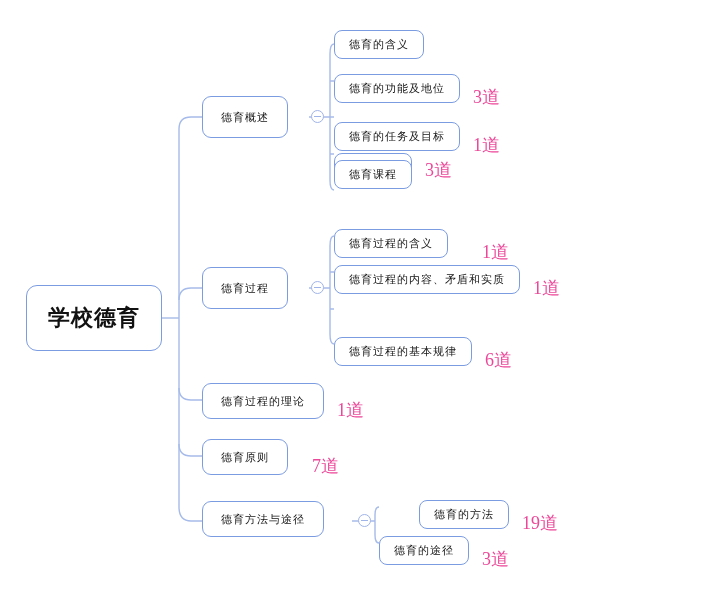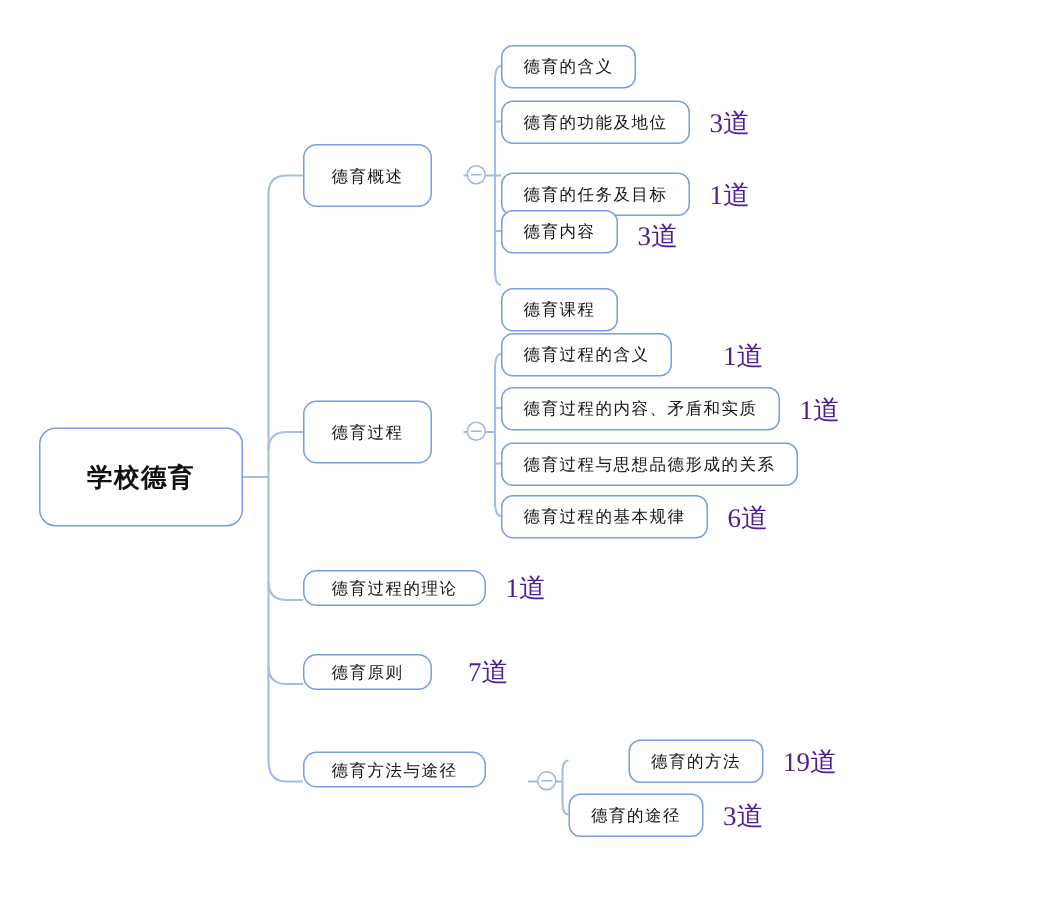--- a/index.html
+++ b/index.html
@@ -4,28 +4,28 @@
 <style>
   html,body{margin:0;padding:0;background:#ffffff;}
   body{font-family:"Liberation Sans","DejaVu Sans",sans-serif;}
   .canvas{position:relative;width:704px;height:598px;background:#ffffff;overflow:hidden;}
   svg.connectors{position:absolute;left:0;top:0;z-index:0;}
   .row{position:absolute;display:flex;align-items:center;gap:13px;z-index:2;}
   .node{box-sizing:border-box;display:flex;align-items:center;justify-content:center;
         background:#ffffff;border:1.5px solid #7c9ce2;border-radius:9px;color:#151515;
         font-size:11px;letter-spacing:1px;white-space:nowrap;padding:0 14px;cursor:default;}
   .branch-node{height:42px;padding:0 18px;}
-  .branch-node.small{height:24px;}
+  .branch-node.small{height:36px;}
   .child-node{height:29px;border-radius:8px;}
   .root-node{position:absolute;left:26px;top:285px;width:134px;height:64px;z-index:2;
              display:flex;align-items:center;justify-content:center;background:#fff;
-             border:1.6px solid #7c9ce2;border-radius:11px;font-weight:bold;font-size:17px;
+             border:1.6px solid #7c9ce2;border-radius:11px;font-weight:bold;font-size:22px;
              letter-spacing:1px;color:#111;}
-  .count{font-family:"Liberation Serif","DejaVu Serif",serif;font-size:18px;color:#4c1d95;
-         white-space:nowrap;margin-top:0;}
+  .count{font-family:"Liberation Serif","DejaVu Serif",serif;font-size:18px;color:#ec4899;
+         white-space:nowrap;margin-top:18px;}
   .toggle{position:absolute;width:13px;height:13px;border-radius:50%;
           border:1px solid #9fb4e8;background:#fff;z-index:3;box-sizing:border-box;
           display:flex;align-items:center;justify-content:center;cursor:pointer;}
   .toggle .dash{width:7px;height:0;border-top:1.2px solid #9fb4e8;}
 </style>
 </head>
 <body>
 
 <div class="canvas">
 
@@ -84,34 +84,31 @@
     <span class="count">3道</span>
   </div>
   <div class="row" style="left:334px;top:115px;">
     <div class="node child-node">德育的任务及目标</div>
     <span class="count">1道</span>
   </div>
   <div class="row" style="left:334px;top:140px;align-items:flex-end;">
     <div class="node child-node">德育内容</div>
     <span class="count">3道</span>
   </div>
-  <div class="row" style="left:334px;top:192px;justify-content:center;">
+  <div class="row" style="left:334px;top:160px;justify-content:center;">
     <div class="node child-node">德育课程</div>
   </div>
 
   <div class="row" style="left:334px;top:222px;gap:34px;">
     <div class="node child-node">德育过程的含义</div>
     <span class="count">1道</span>
   </div>
   <div class="row" style="left:334px;top:258px;">
     <div class="node child-node">德育过程的内容、矛盾和实质</div>
     <span class="count">1道</span>
-  </div>
-  <div class="row" style="left:334px;top:295px;">
-    <div class="node child-node">德育过程与思想品德形成的关系</div>
   </div>
   <div class="row" style="left:334px;top:330px;">
     <div class="node child-node">德育过程的基本规律</div>
     <span class="count">6道</span>
   </div>
 
   <div class="row" style="left:379px;top:493px;padding-left:40px;">
     <div class="node child-node">德育的方法</div>
     <span class="count">19道</span>
   </div>

